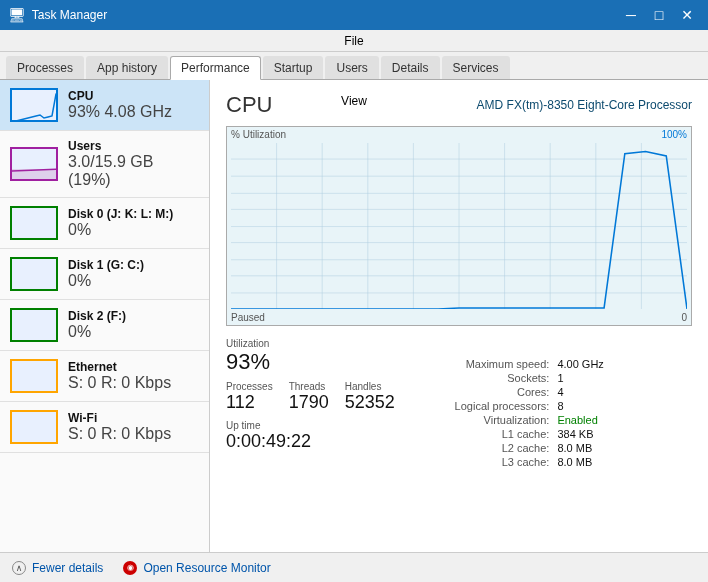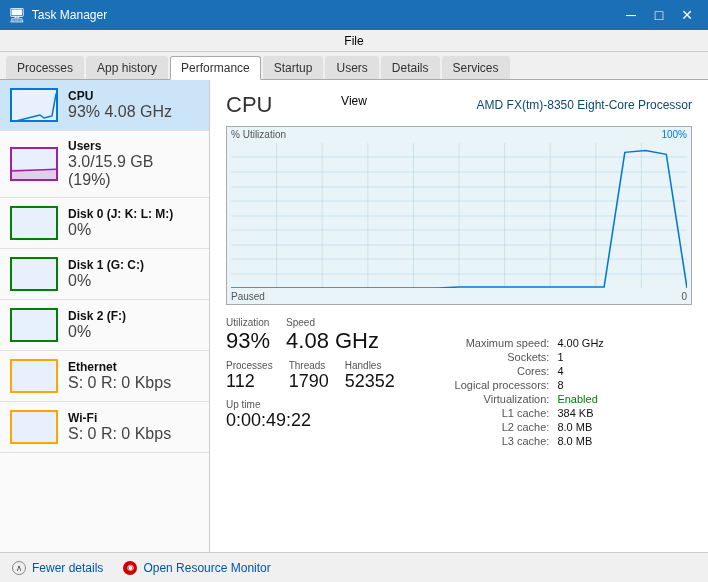--- a/index.html
+++ b/index.html
@@ -146,21 +146,21 @@
       font-weight: 300;
       color: #333;
     }
     .panel-subtitle {
       font-size: 12px;
       color: #0c4a6e;
     }
     .chart-container {
       border: 1px solid #aaa;
       background: #e8f4f8;
-      height: 179px;
+      height: 200px;
       position: relative;
       flex-shrink: 0;
     }
     .chart-label-top {
       position: absolute;
       top: 2px;
       left: 4px;
       font-size: 10px;
       color: #555;
     }
@@ -446,24 +446,20 @@
       </div>
     </div>
 
     <div style="display:flex; gap:0; margin-top:4px;">
 
       <div class="stats-left">
         <div class="inline-stats">
           <div class="stat-group">
             <span class="stat-label">Utilization</span>
             <span class="stat-value">93%</span>
-          </div>
-          <div class="stat-group">
-            <span class="stat-label">Speed</span>
-            <span class="stat-value">4.08 GHz</span>
           </div>
         </div>
 
         <div class="inline-stats">
           <div class="stat-group">
             <span class="stat-label">Processes</span>
             <span class="stat-value medium">112</span>
           </div>
           <div class="stat-group">
             <span class="stat-label">Threads</span>

